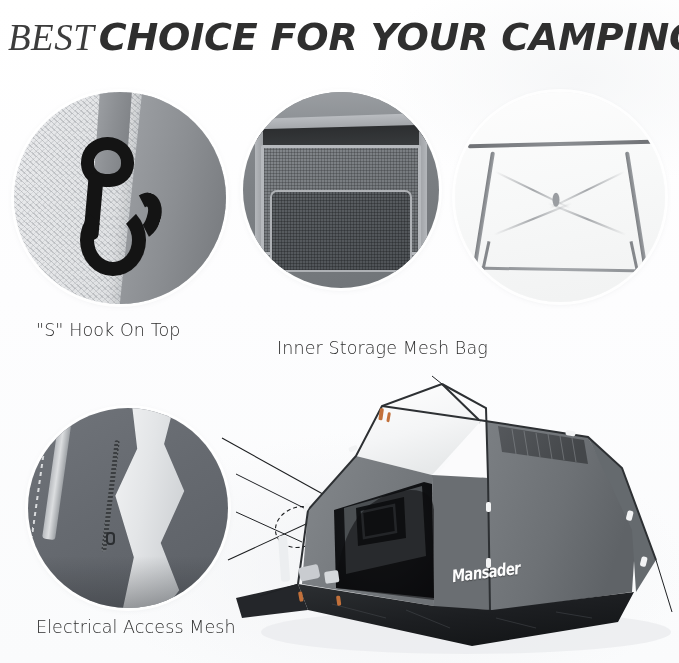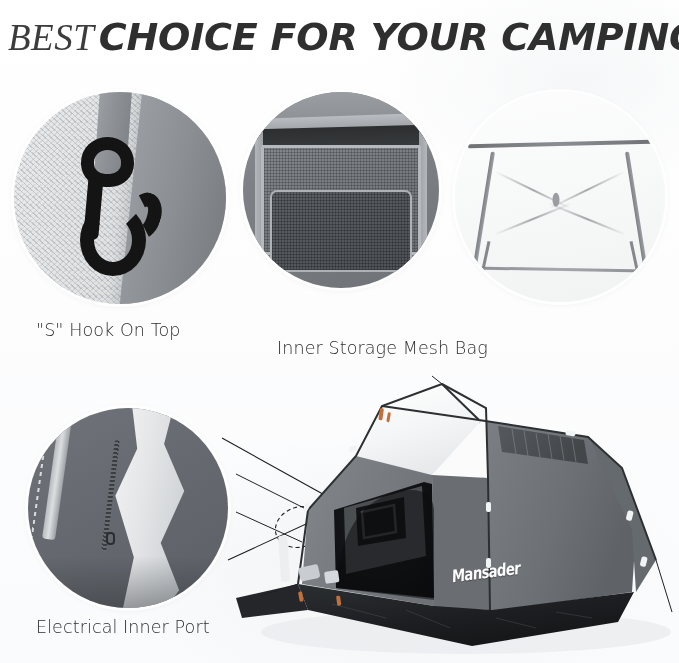--- a/index.html
+++ b/index.html
@@ -335,21 +335,21 @@
     <div class="port-pole"></div>
     <div class="port-stitch"></div>
     <div class="port-flap"></div>
     <div class="port-zip"></div>
     <div class="port-zippull"></div>
     <div class="port-shadowband"></div>
   </div>
 
   <div class="flabel" id="label-hook">"S" Hook On Top</div>
   <div class="flabel" id="label-mesh">Inner Storage Mesh Bag</div>
-  <div class="flabel" id="label-port">Electrical Inner Port</div>
+  <div class="flabel" id="label-port">Electrical Access Mesh</div>
 
   <svg id="callouts" viewBox="0 0 679 663">
     <line x1="222" y1="438" x2="330" y2="498" stroke="#1d1f21" stroke-width="1.1"></line>
     <line x1="228" y1="560" x2="332" y2="512" stroke="#1d1f21" stroke-width="1.1"></line>
     <ellipse cx="300" cy="527" rx="25" ry="20" fill="none" stroke="#1d1f21" stroke-width="1.1" stroke-dasharray="4 3" transform="rotate(-18 300 527)"></ellipse>
   </svg>
 
   <svg id="tent" viewBox="0 0 443 300">
     <defs>
       <linearGradient id="gRoofWhite" x1="0" y1="0" x2="0.4" y2="1">

